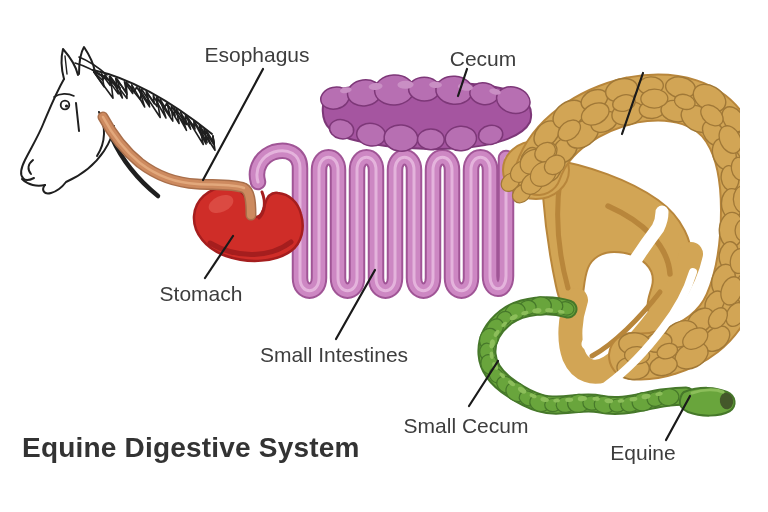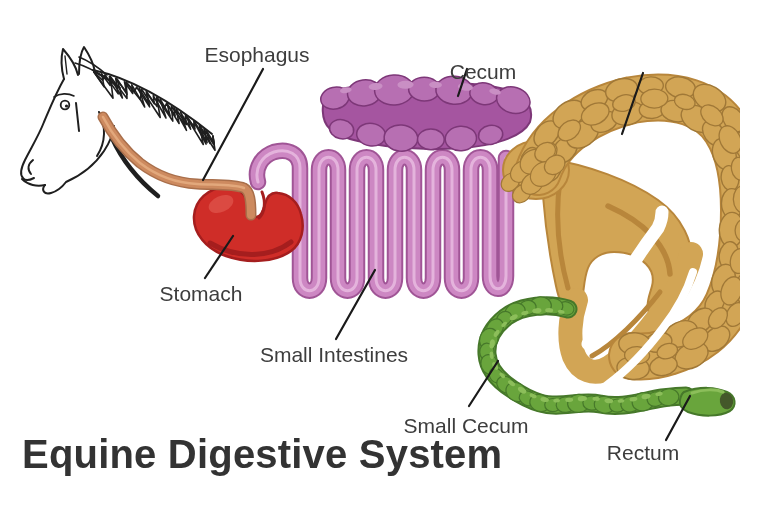--- a/index.html
+++ b/index.html
@@ -1,21 +1,21 @@
 <!DOCTYPE html>
 <html><head>
 <meta charset="utf-8">
 <style>
   html,body{margin:0;padding:0;background:#fff;}
   .stage{position:relative;width:740px;height:512px;background:#fff;overflow:hidden;
          font-family:"Liberation Sans",sans-serif;}
   .stage svg{position:absolute;left:0;top:0;}
   .label{position:absolute;transform:translateX(-50%);font-size:21px;line-height:1.1;
          color:#3d3d3d;white-space:nowrap;}
-  .title{position:absolute;left:22px;top:432px;font-size:40px;font-weight:700;
+  .title{position:absolute;left:22px;top:432px;font-size:28px;font-weight:700;
          color:#333;letter-spacing:.2px;white-space:nowrap;}
 </style>
 </head>
 <body>
 
 <div class="stage">
   <svg width="768" height="512" viewBox="0 0 768 512">
 
     <g fill="none" stroke-width="2" stroke-linecap="round" stroke-linejoin="round" stroke="#1f1f1f">
       <path d="M 64 79 C 56 93 50 108 44 122 C 39 135 31 148 25 160 C 21 168 20 175 23 178 C 25 181 30 180 34 178"></path>
@@ -293,20 +293,20 @@
       <line x1="467" y1="69" x2="458" y2="96"></line>
       <line x1="643" y1="73" x2="622" y2="134"></line>
       <line x1="233" y1="236" x2="205" y2="278"></line>
       <line x1="375" y1="270" x2="336" y2="339"></line>
       <line x1="498" y1="361" x2="469" y2="406"></line>
       <line x1="690" y1="396" x2="666" y2="440"></line>
     </g>
   </svg>
 
   <div class="label" style="left:257px;top:43px">Esophagus</div>
-  <div class="label" style="left:483px;top:60px">Cecum</div>
+  <div class="label" style="left:483px;top:47px">Cecum</div>
   <div class="label" style="left:201px;top:282px">Stomach</div>
   <div class="label" style="left:334px;top:343px">Small Intestines</div>
   <div class="label" style="left:466px;top:414px">Small Cecum</div>
-  <div class="label" style="left:643px;top:441px">Rectum</div>
+  <div class="label" style="left:643px;top:441px">Equine</div>
 
   <div class="title">Equine Digestive System</div>
 </div>
 
 </body></html>

